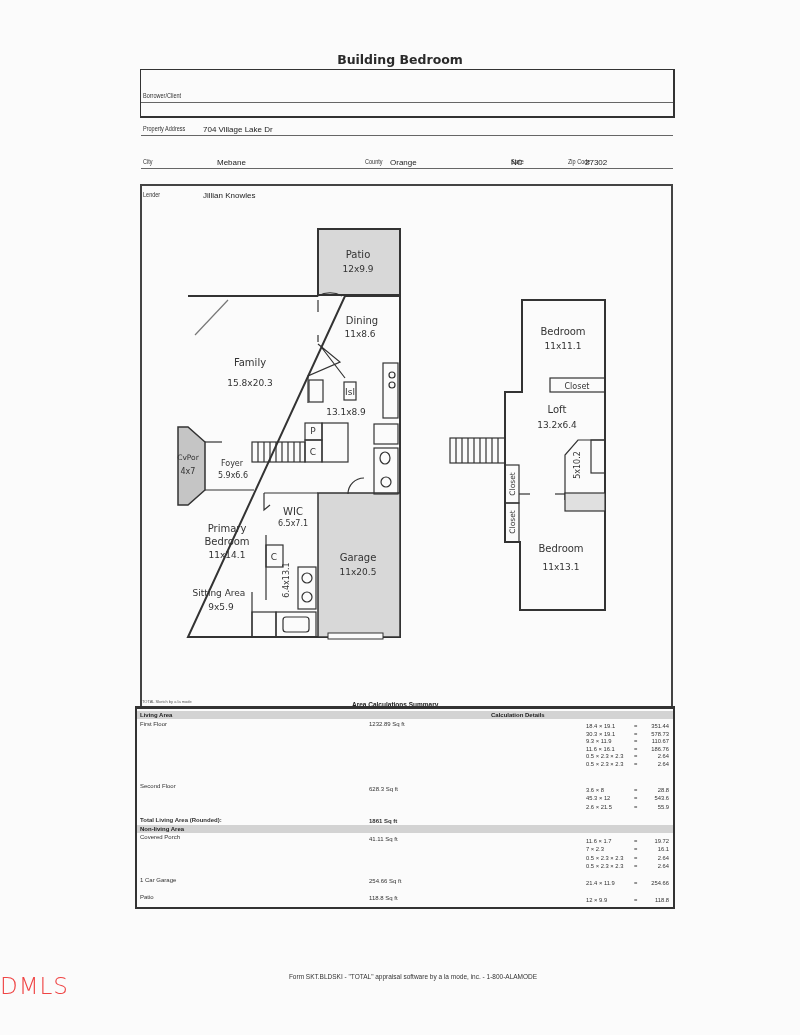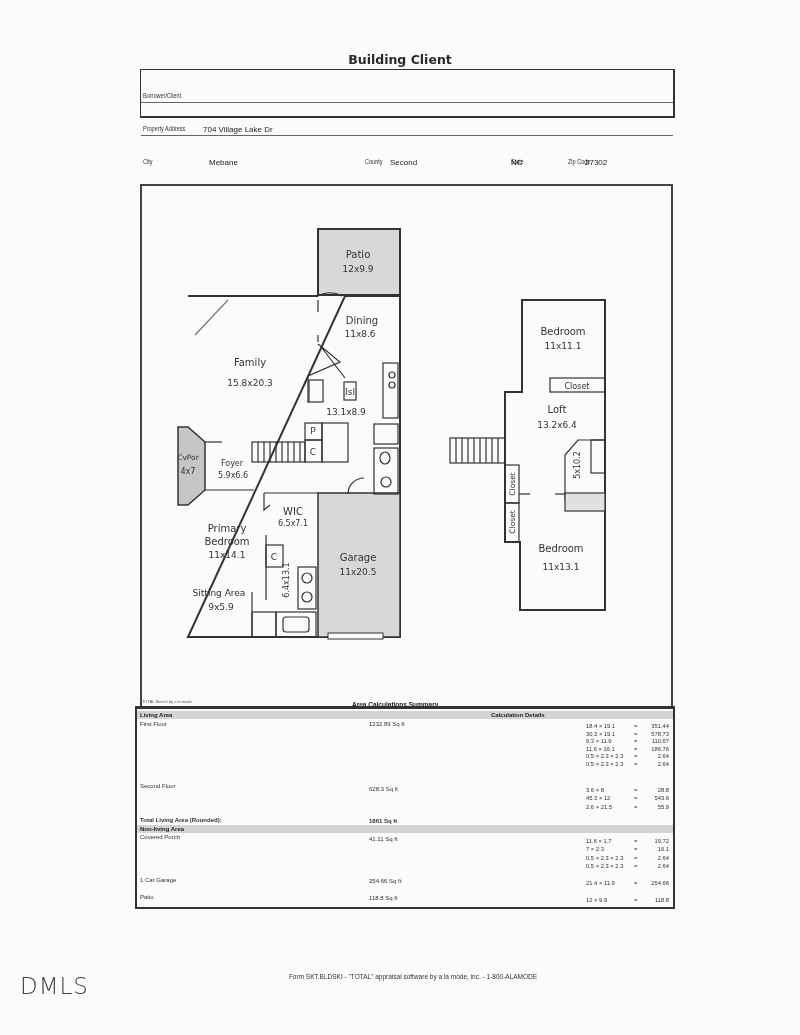--- a/index.html
+++ b/index.html
@@ -24,47 +24,51 @@
   .calc .row { position:absolute; left:0; font-size:6px; color:#333; white-space:nowrap; }
   .band { position:absolute; left:0; right:0; height:8px; background:#d3d3d3; font-size:6px; font-weight:bold;
           color:#222; padding-left:3px; line-height:8px; }
   .c1 { position:absolute; left:3px; }
   .c2 { position:absolute; left:232px; }
   .det { position:absolute; left:449px; font-size:5.8px; color:#333; }
   .det .eq { position:absolute; left:48px; }
   .det .res { position:absolute; left:52px; width:31px; text-align:right; }
   .footer { position:absolute; left:0; width:800px; top:973px; text-align:center; font-size:6.5px;
             color:#333; padding-left:26px; box-sizing:border-box; }
-  .dmls { position:absolute; left:20px; top:973px; font-size:23px; color:#404040; letter-spacing:1px;
+  .dmls { position:absolute; left:0; top:973px; font-size:23px; color:#ef4444; letter-spacing:1px;
           font-family:"DejaVu Sans", sans-serif; font-weight:200; }
   svg text { font-family:"DejaVu Sans", sans-serif; fill:#333; }
 </style>
 </head>
 <body>
 
-<div class="title">Building Client</div>
+<div class="title">Building Bedroom</div>
 
 <div class="hdr">
   <div class="hrow">
     <span class="lab">Borrower/Client</span>
     <span class="val" style="left:62px"></span>
   </div>
   <div class="hrow">
     <span class="lab">Property Address</span>
     <span class="val" style="left:62px">704 Village Lake Dr</span>
   </div>
   <div class="hrow">
     <span class="lab">City</span>
-    <span class="val" style="left:68px">Mebane</span>
+    <span class="val" style="left:76px">Mebane</span>
     <span class="lab" style="left:224px">County</span>
-    <span class="val" style="left:249px">Second</span>
+    <span class="val" style="left:249px">Orange</span>
     <span class="lab" style="left:370px">State</span>
     <span class="val" style="left:370px">NC</span>
     <span class="lab" style="left:427px">Zip Code</span>
     <span class="val" style="left:444px">27302</span>
+  </div>
+  <div class="hrow">
+    <span class="lab">Lender</span>
+    <span class="val" style="left:62px">Jillian Knowles</span>
   </div>
 </div>
 
 <div class="sketch"></div>
 
 <svg style="position:absolute;left:0;top:0" width="800" height="1035">
   <g stroke="#333" stroke-width="2" fill="none">
 
     <rect x="318" y="229" width="82" height="66" fill="#d8d8d8"></rect>
 

